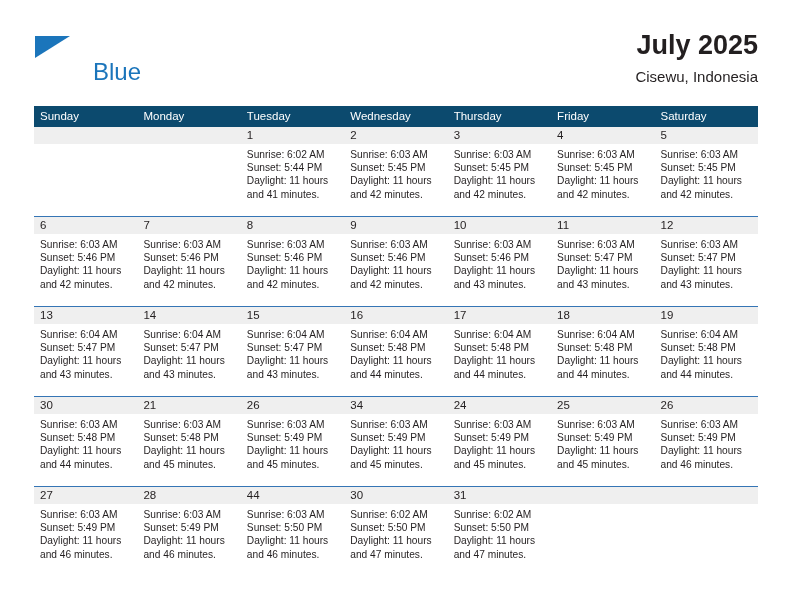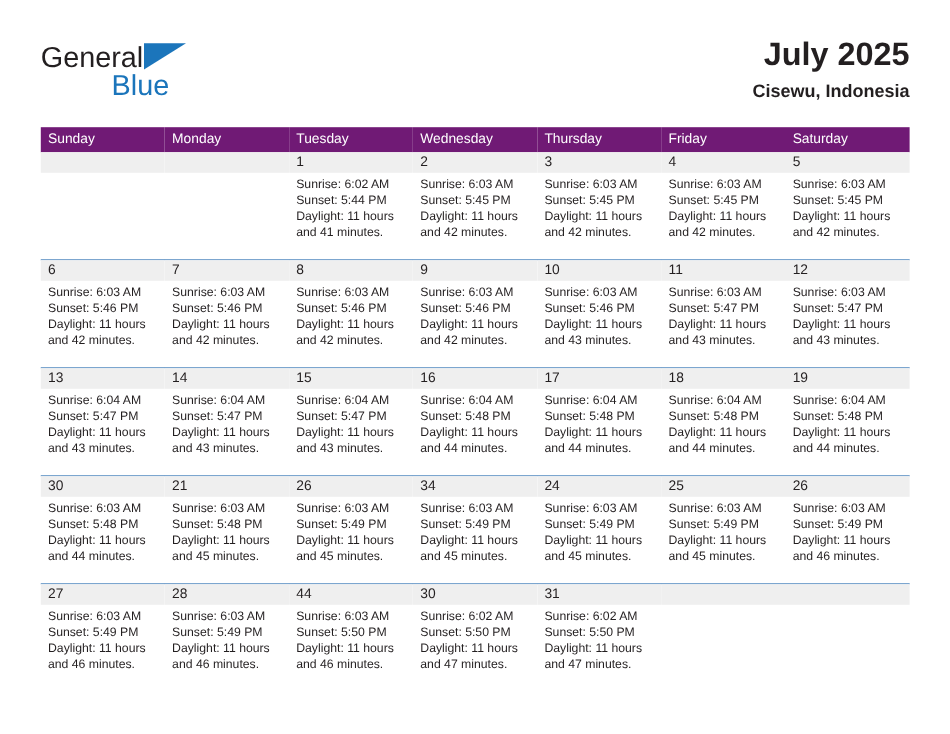--- a/index.html
+++ b/index.html
@@ -74,34 +74,34 @@
     color: #231f20;
     line-height: 34px;
     font-weight: bold;
     margin: 0;
   }
   .cal-subtitle {
     font-size: 15px;
     color: #231f20;
     line-height: 22px;
     margin: 4px 0 0 0;
-    font-weight: bold;
+    font-weight: normal;
   }
 
   
   .calendar {
     position: absolute;
     left: 34px;
     top: 106px;
     width: 724px;
     border-collapse: collapse;
     table-layout: fixed;
   }
   .calendar th {
-    background: #701a75;
+    background: #0c4a6e;
     color: #ffffff;
     font-size: 11.5px;
     font-weight: normal;
     text-align: left;
     padding: 4px 0 5px 6px;
     height: 11px;
     vertical-align: middle;
   }
   .calendar td {
     vertical-align: top;
@@ -145,21 +145,21 @@
 </style>
 </head>
 <body>
 
 <div class="page">
 
   <div class="header">
 
     <div class="logo">
       <div class="logo-row1">
-        <span class="logo-general">General</span><span class="logo-tri"></span>
+        <span class="logo-tri"></span>
       </div>
       <div class="logo-row2">Blue</div>
     </div>
 
     <div class="title-block">
       <h1 class="cal-title">July 2025</h1>
       <h2 class="cal-subtitle">Cisewu, Indonesia</h2>
     </div>
 
   </div>

